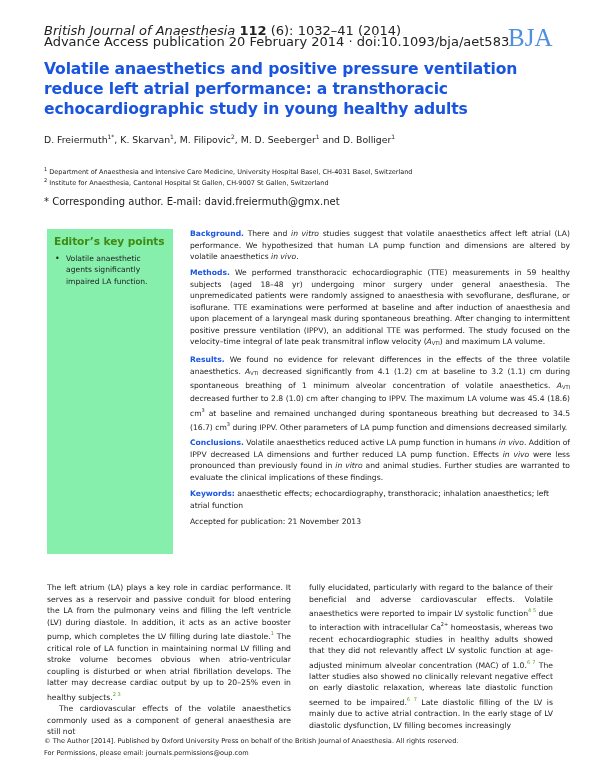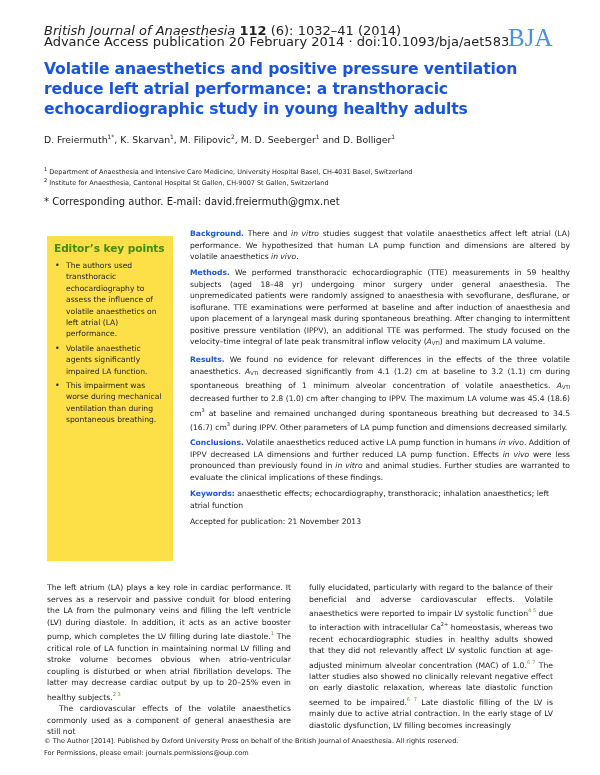--- a/index.html
+++ b/index.html
@@ -12,21 +12,21 @@
   .logo { left: 508px; top: 24px; font-family: "Liberation Serif", "DejaVu Serif", serif;
           font-size: 25px; color: #4f8fe0; letter-spacing: 0px; }
   .title { left: 44px; top: 59px; width: 530px; font-family: "DejaVu Sans", sans-serif;
            font-weight: bold; font-size: 15.6px; line-height: 20px; color: #1a55e0; letter-spacing: -0.15px; }
   .authors { left: 44px; top: 133px; font-size: 9.3px; color: #222; white-space: nowrap; }
   .authors sup { font-size: 6px; }
   .affil { left: 44px; font-size: 6.5px; line-height: 11px; color: #222; white-space: nowrap; }
   .affil sup { font-size: 5px; }
   .corr { left: 44px; top: 196px; font-size: 10px; color: #222; white-space: nowrap; }
 
-  .keybox { left: 47px; top: 229px; width: 126px; height: 325px; background: #fde047; margin-top: 7px; }
+  .keybox { left: 47px; top: 229px; width: 126px; height: 325px; background: #86efac; }
   .keybox h3 { margin: 0; position: absolute; left: 7px; top: 6px; font-size: 10.6px;
                font-weight: bold; color: #3f8a10; white-space: nowrap; letter-spacing: -0.1px; }
   .keybox ul { position: absolute; left: 0; top: 24px; margin: 0; padding: 0; list-style: none; width: 126px; }
   .keybox li { position: relative; padding-left: 19px; padding-right: 4px; font-size: 7.6px;
                line-height: 11.4px; color: #222; margin-bottom: 3px; }
   .keybox li::before { content: "\2022"; position: absolute; left: 8px; top: 0; font-size: 8px; }
 
   .abstract { left: 190px; top: 228px; width: 380px; font-size: 7.6px; line-height: 11.55px; color: #222; }
   .abstract p { margin: 0 0 4.5px 0; text-align: justify; }
   .abstract .lbl { color: #1a55e0; font-weight: bold; }
@@ -69,23 +69,21 @@
 </div>
 <div class="abs affil" style="top:175px;">
   <sup>2</sup>
   <span>Institute for Anaesthesia, Cantonal Hospital St Gallen, CH-9007 St Gallen, Switzerland</span>
 </div>
 <div class="abs corr">* Corresponding author. E-mail: david.freiermuth@gmx.net</div>
 
 <div class="abs keybox">
   <h3>Editor’s key points</h3>
   <ul>
-    <li>The authors used transthoracic echocardiography to assess the influence of volatile anaesthetics on left atrial (LA) performance.</li>
     <li>Volatile anaesthetic agents significantly impaired LA function.</li>
-    <li>This impairment was worse during mechanical ventilation than during spontaneous breathing.</li>
   </ul>
 </div>
 
 <div class="abs abstract">
   <p><span class="lbl">Background.</span><span> There and </span><i>in vitro</i><span> studies suggest that volatile anaesthetics affect left atrial (LA) performance. We hypothesized that human LA pump function and dimensions are altered by volatile anaesthetics </span><i>in vivo</i><span>.</span></p>
 
   <p><span class="lbl">Methods.</span><span> We performed transthoracic echocardiographic (TTE) measurements in 59 healthy subjects (aged 18–48 yr) undergoing minor surgery under general anaesthesia. The unpremedicated patients were randomly assigned to anaesthesia with sevoflurane, desflurane, or isoflurane. TTE examinations were performed at baseline and after induction of anaesthesia and upon placement of a laryngeal mask during spontaneous breathing. After changing to intermittent positive pressure ventilation (IPPV), an additional TTE was performed. The study focused on the velocity–time integral of late peak transmitral inflow velocity (</span><i>A</i><sub>VTI</sub><span>) and maximum LA volume.</span></p>
 
   <p><span class="lbl">Results.</span><span> We found no evidence for relevant differences in the effects of the three volatile anaesthetics. </span><i>A</i><sub>VTI</sub><span> decreased significantly from 4.1 (1.2) cm at baseline to 3.2 (1.1) cm during spontaneous breathing of 1 minimum alveolar concentration of volatile anaesthetics. </span><i>A</i><sub>VTI</sub><span> decreased further to 2.8 (1.0) cm after changing to IPPV. The maximum LA volume was 45.4 (18.6) cm</span><sup>3</sup><span> at baseline and remained unchanged during spontaneous breathing but decreased to 34.5 (16.7) cm</span><sup>3</sup><span> during IPPV. Other parameters of LA pump function and dimensions decreased similarly.</span></p>
 

